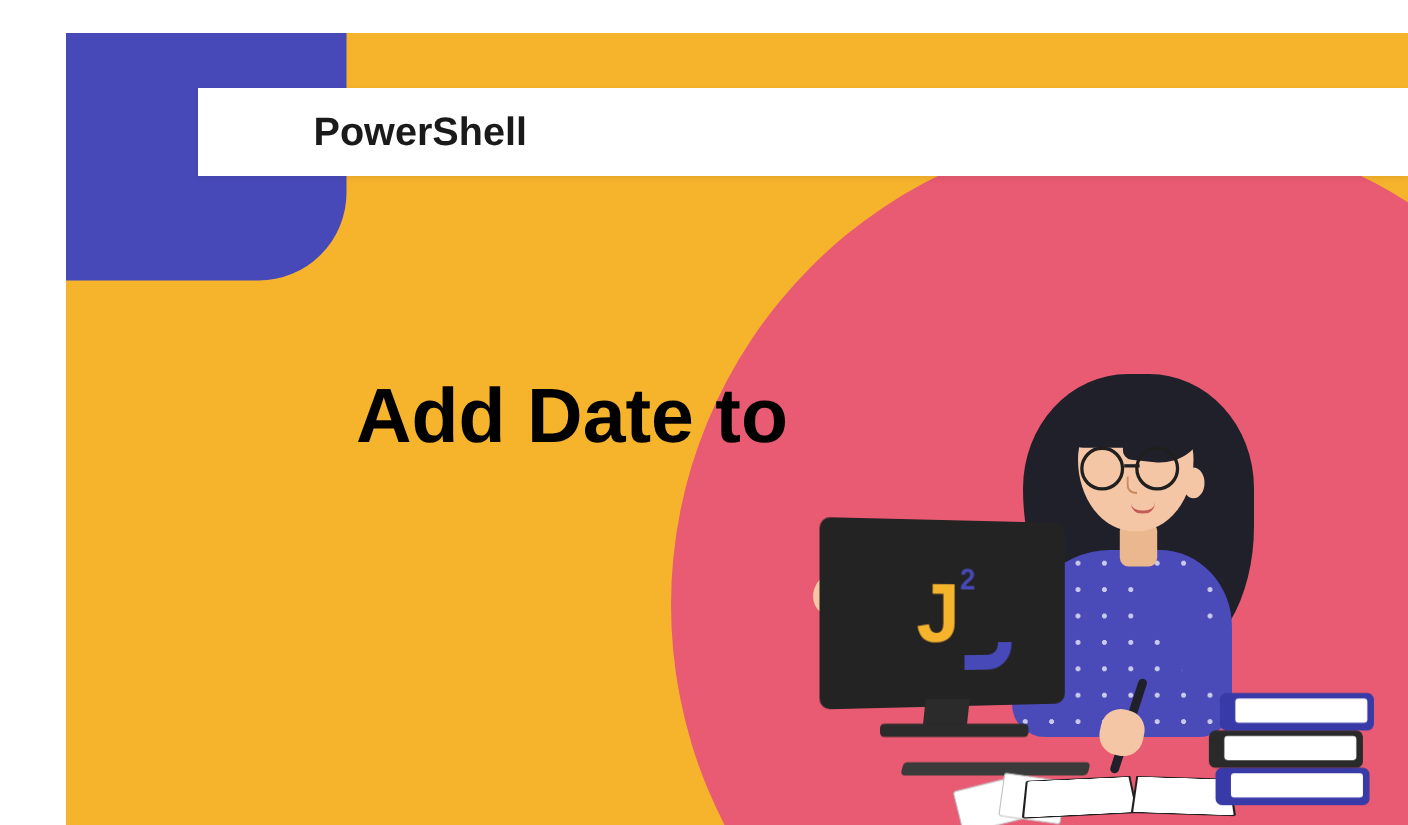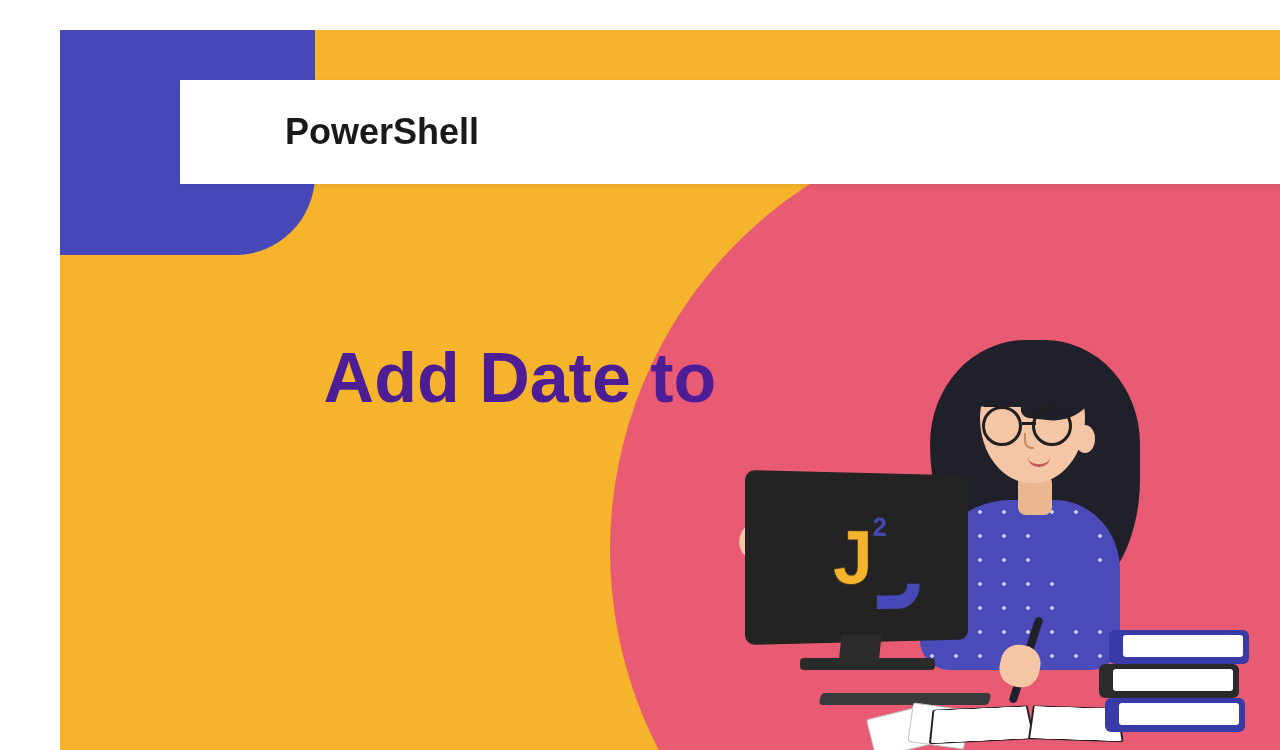--- a/index.html
+++ b/index.html
@@ -47,39 +47,39 @@
     height: 870px;
     background: #e85b72;
     border-radius: 50%;
   }
   
   .title-bar {
     position: absolute;
     left: 120px;
     top: 50px;
     width: 1100px;
-    height: 104px;
+    height: 80px;
     background: #ffffff;
     display: flex;
     align-items: center;
     padding-left: 105px;
     box-shadow: 0 2px 6px rgba(0,0,0,0.08);
   }
   .title-bar-text {
     font-size: 36px;
     font-weight: 700;
     color: #1a1a1a;
   }
   
   .main-heading {
     position: absolute;
     left: 180px;
     top: 305px;
     width: 560px;
-    color: #4c1d95;
+    color: #000000;
     font-size: 70px;
     line-height: 1.25;
     font-weight: 700;
     font-family: "Comic Sans MS", "Segoe Script", cursive, sans-serif;
     text-align: center;
   }
 
   
   .illustration {
     position: absolute;

